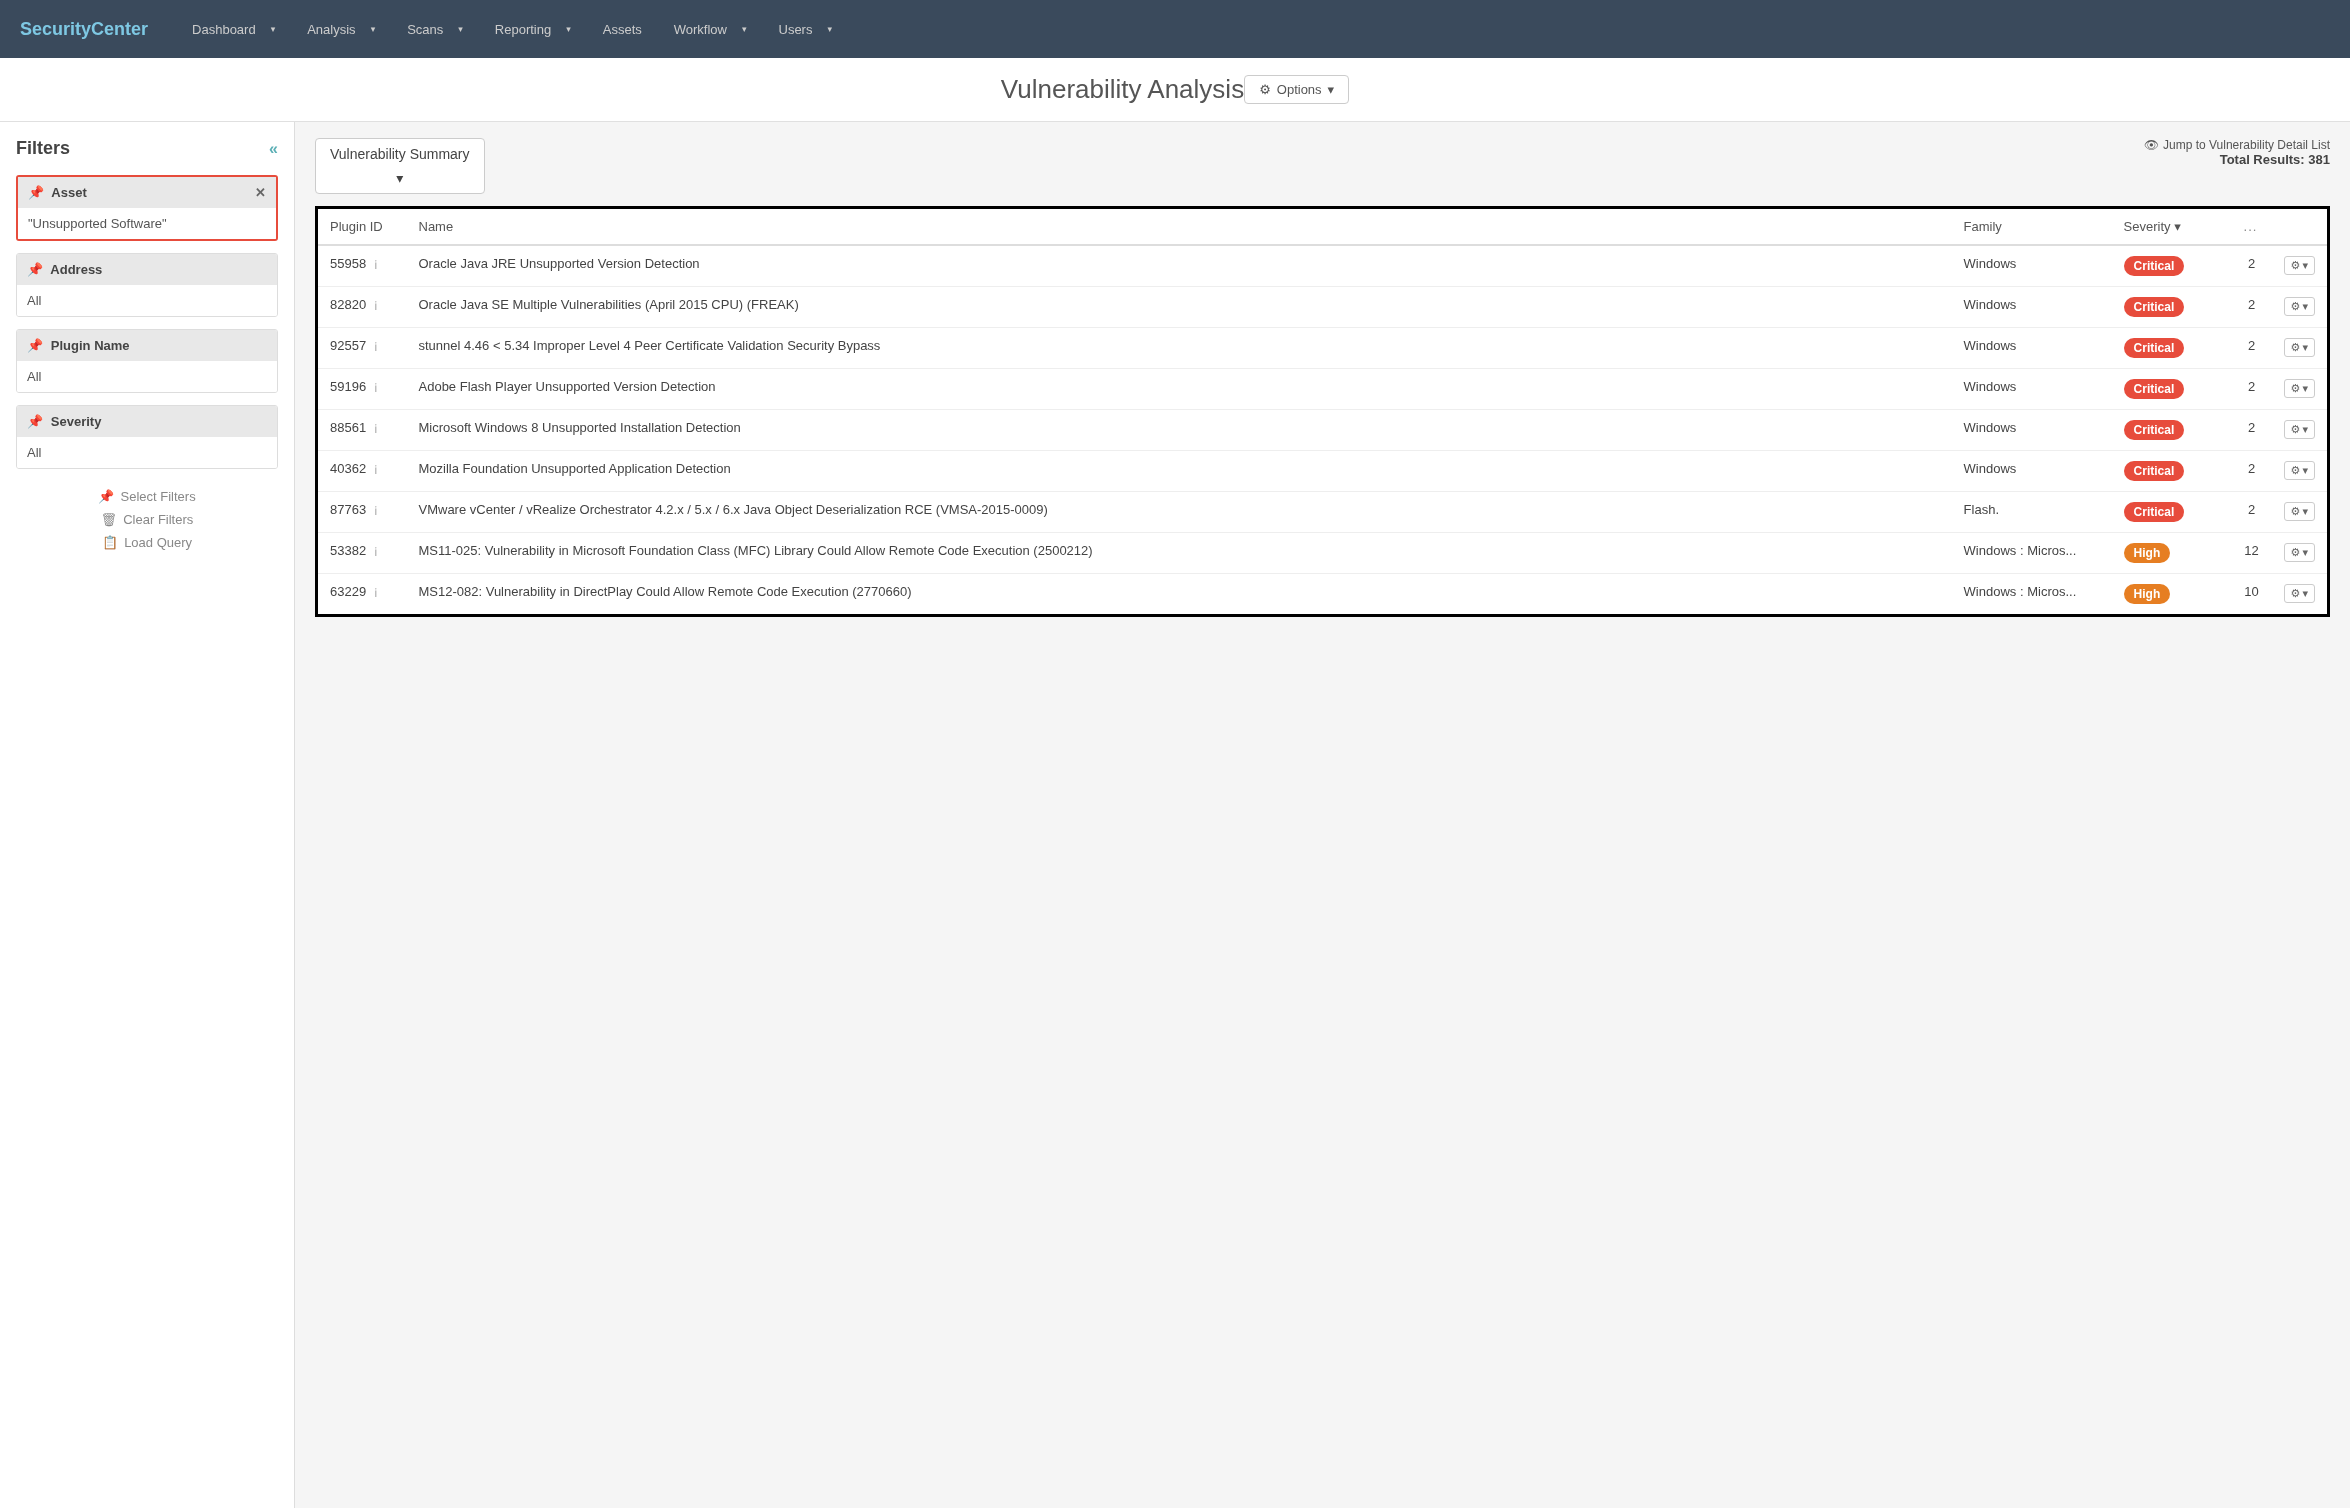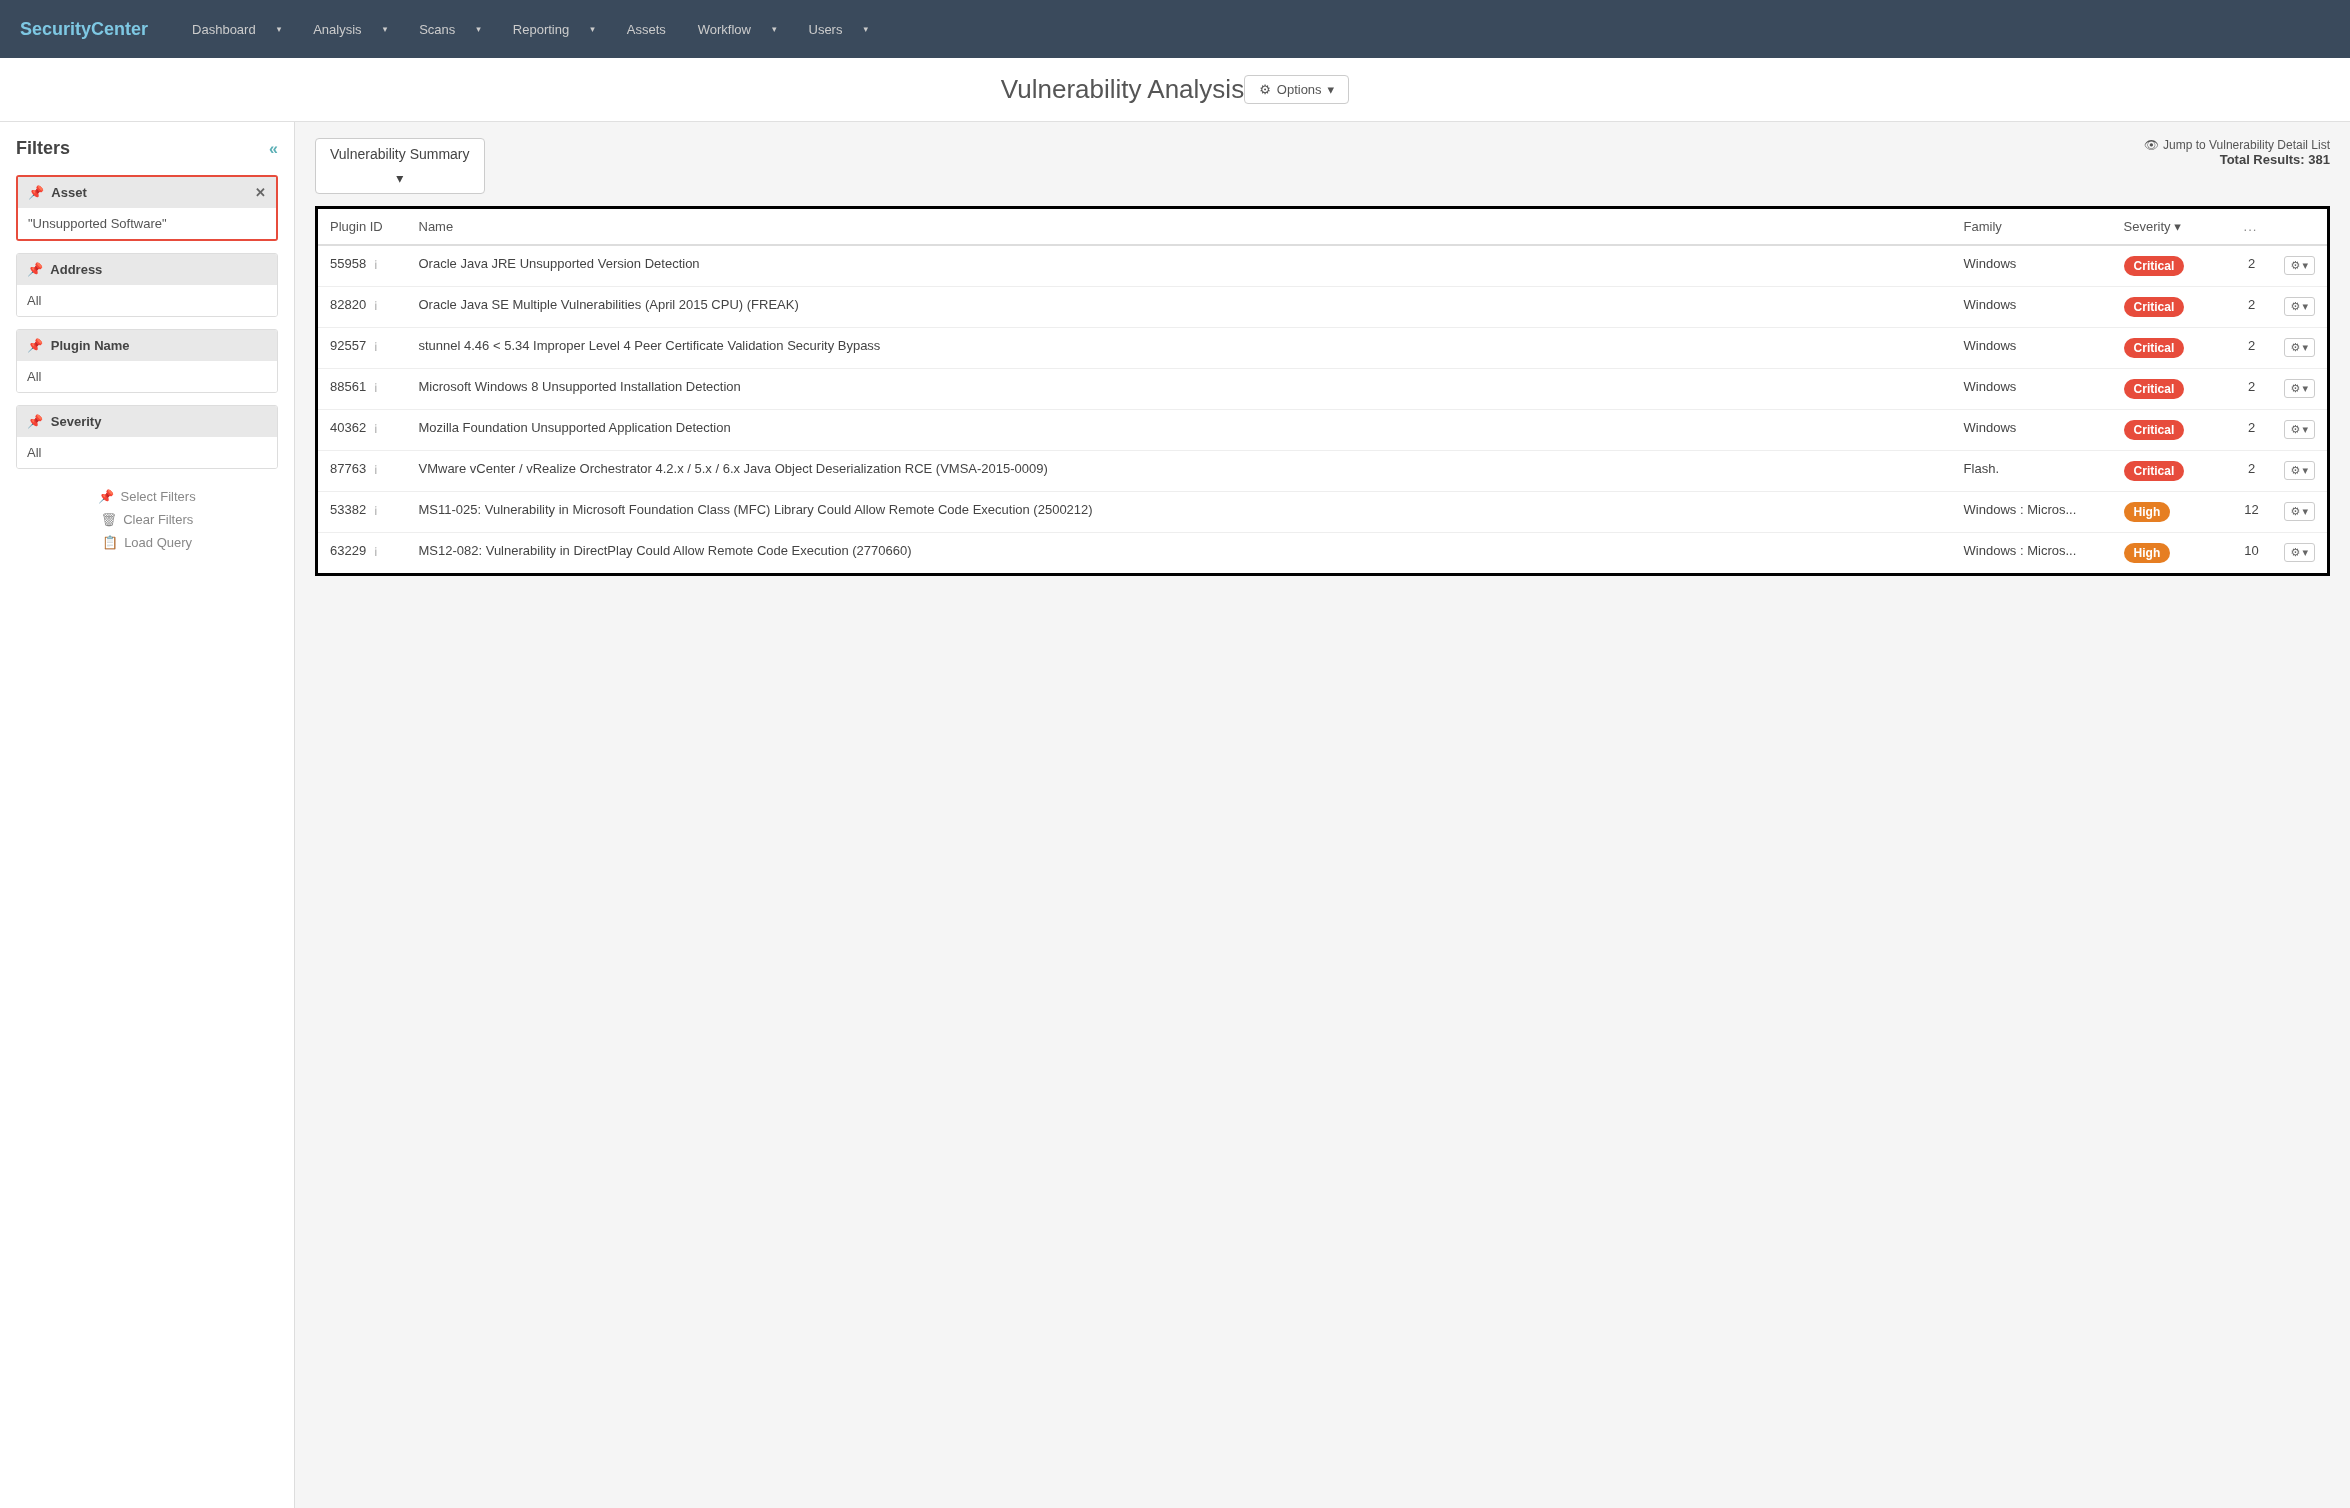--- a/index.html
+++ b/index.html
@@ -28,21 +28,21 @@
       flex: 1;
     }
     .nav-item {
       color: #ccc;
       padding: 8px 14px;
       cursor: pointer;
       border-radius: 3px;
       font-size: 13px;
       display: flex;
       align-items: center;
-      gap: 21px;
+      gap: 15px;
     }
     .nav-arrow { font-size: 9px; }
 
     
     .page-header {
       background: #fff;
       padding: 16px 24px;
       display: flex;
       align-items: center;
       justify-content: center;
@@ -501,20 +501,40 @@
       <td class="col-actions">
         <button class="gear-btn">
           <span>⚙</span>
           <span>▾</span>
         </button>
       </td>
     </tr>
           <tr>
       <td class="col-plugin">
         <div class="plugin-id-cell">
+          <span>59196</span>
+          <span class="info-icon">ℹ</span>
+        </div>
+      </td>
+      <td>Adobe Flash Player Unsupported Version Detection</td>
+      <td class="col-family">Windows</td>
+      <td class="col-severity">
+        <span class="severity-badge severity-critical">Critical</span>
+      </td>
+      <td class="col-count count-cell">2</td>
+      <td class="col-actions">
+        <button class="gear-btn">
+          <span>⚙</span>
+          <span>▾</span>
+        </button>
+      </td>
+    </tr>
+          <tr>
+      <td class="col-plugin">
+        <div class="plugin-id-cell">
           <span>88561</span>
           <span class="info-icon">ℹ</span>
         </div>
       </td>
       <td>Microsoft Windows 8 Unsupported Installation Detection</td>
       <td class="col-family">Windows</td>
       <td class="col-severity">
         <span class="severity-badge severity-critical">Critical</span>
       </td>
       <td class="col-count count-cell">2</td>

